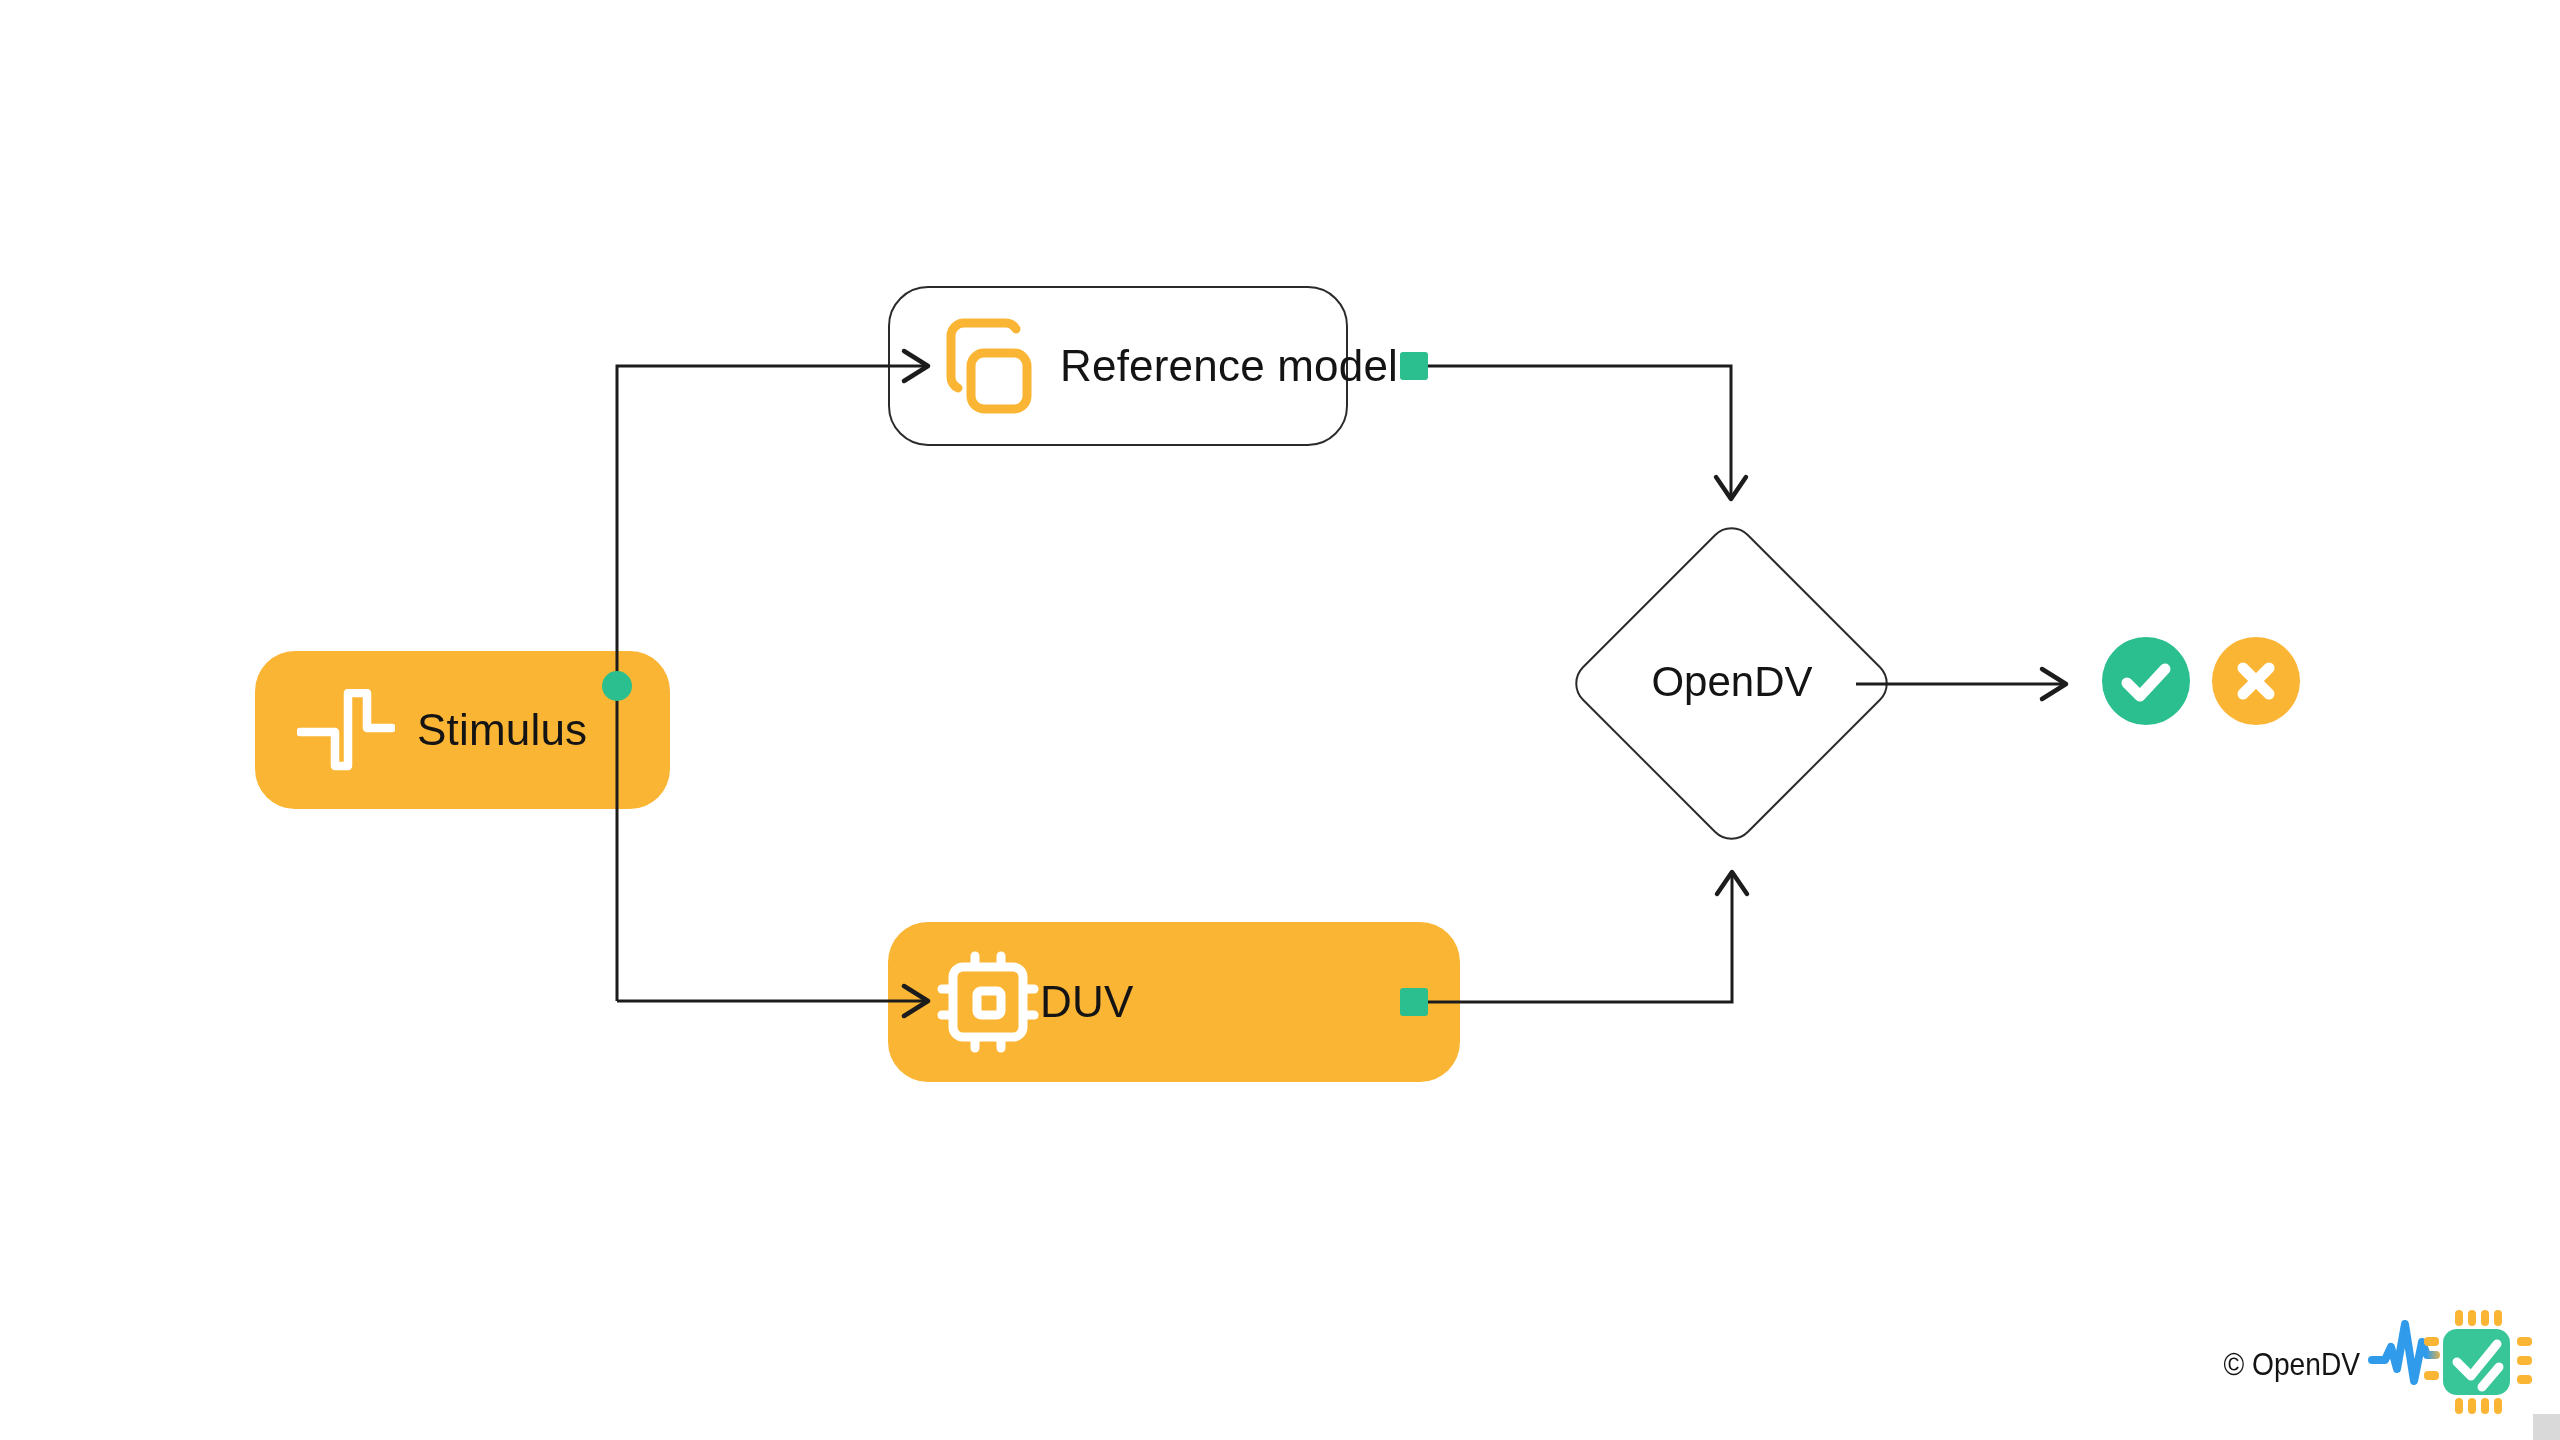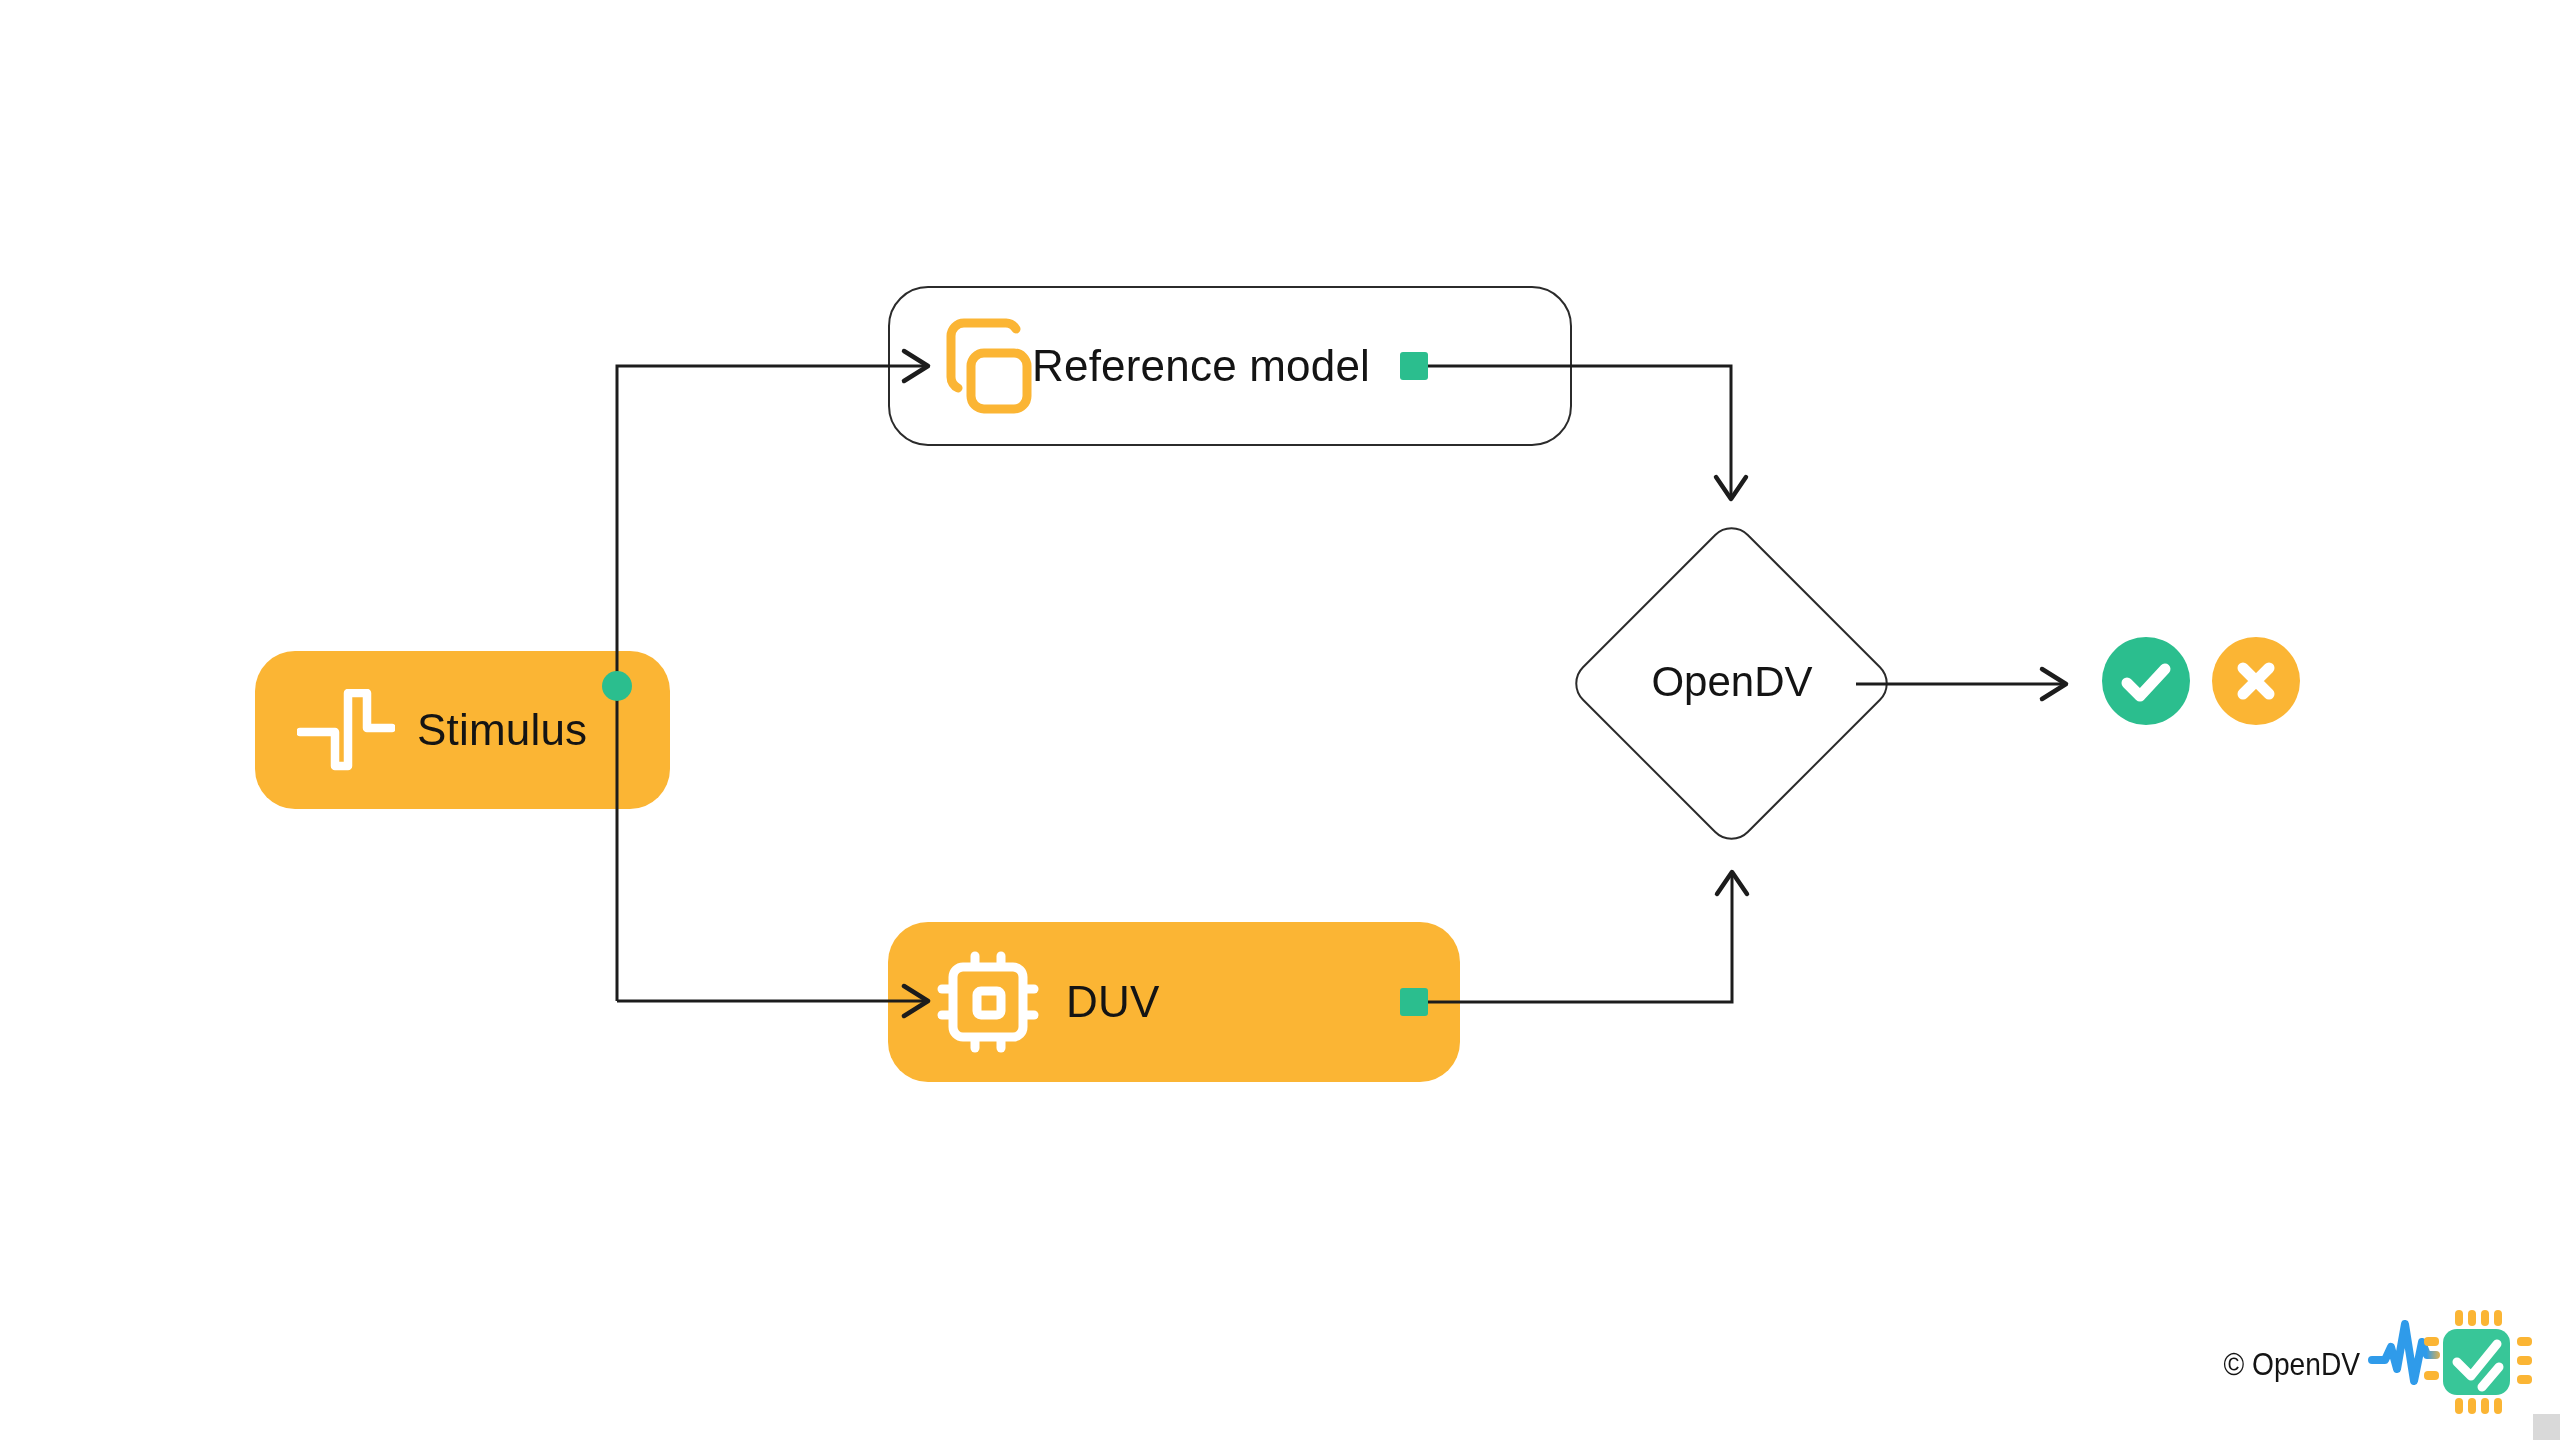--- a/index.html
+++ b/index.html
@@ -9,22 +9,22 @@
   }
   .node{
     position:absolute;display:flex;align-items:center;box-sizing:border-box;
     border-radius:40px;font-size:44px;font-weight:500;color:var(--text,#141414);
     letter-spacing:.2px;
   }
   .node .label{white-space:nowrap;}
   .amber-node{background:var(--amber,#FBB534);}
   .white-node{background:#ffffff;border:2px solid var(--border,#2B2B2B);}
   #stimulus{left:255px;top:605px;width:415px;height:158px;padding-left:42px;gap:22px;margin-top:46px;}
-  #reference{left:888px;top:286px;width:684px;height:160px;padding-left:50px;}
-  #duv{left:888px;top:922px;width:572px;height:160px;padding-left:48px;gap:26px;}
+  #reference{left:888px;top:286px;width:460px;height:160px;padding-left:50px;gap:28px;}
+  #duv{left:888px;top:922px;width:572px;height:160px;padding-left:48px;}
   .node-icon{flex:0 0 auto;display:block;}
   #diamond{
     position:absolute;left:1614px;top:566px;width:235px;height:235px;
     transform:rotate(45deg);border:2px solid var(--border,#2B2B2B);
     border-radius:24px;background:#fff;box-sizing:border-box;
   }
   #compare-label{
     position:absolute;left:1632px;top:658px;width:200px;text-align:center;
     font-size:42px;color:var(--text,#141414);
   }

